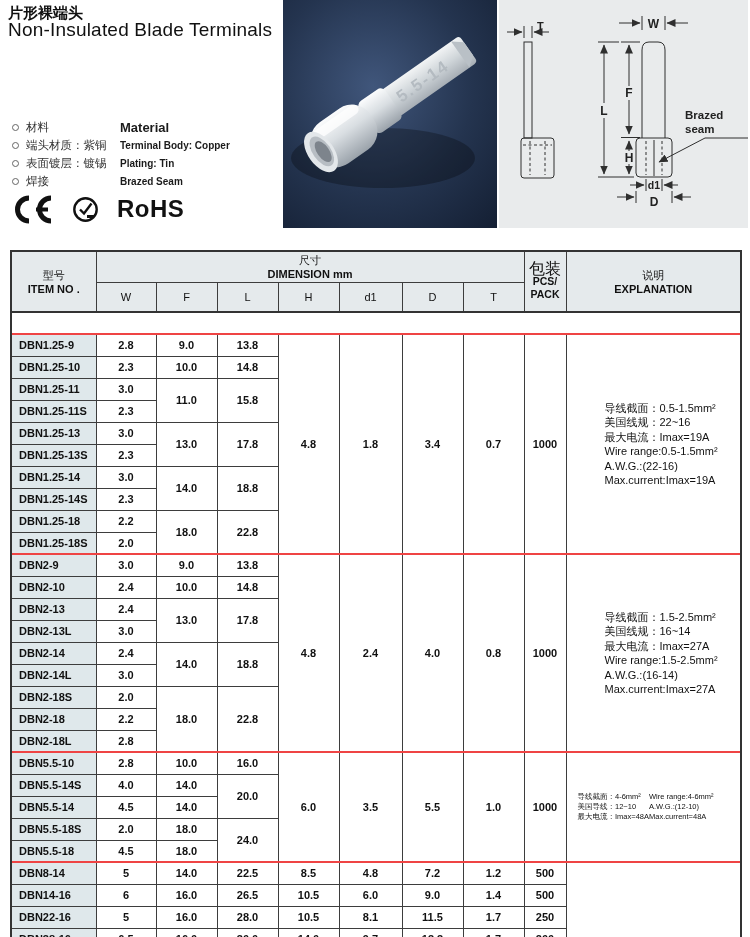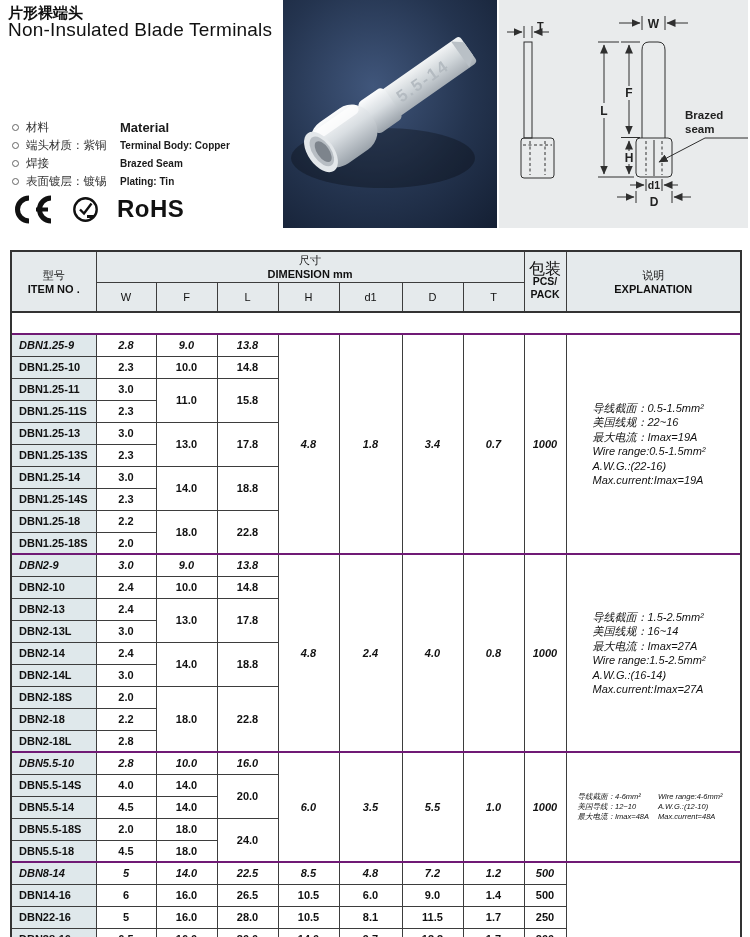--- a/index.html
+++ b/index.html
@@ -43,24 +43,24 @@
   .dim-letter{font-size:13px;font-weight:700;height:28px;}
   .hr1 th{height:30px;}
   .pack-h div{line-height:12.5px;font-size:16px;}
   .pack-h .h-en{font-size:10.5px;}
 
   .spec-table tbody tr{height:22px;}
   .item-cell{background:#dfe8eb;text-align:left !important;padding-left:7px !important;font-weight:700;}
   .num{font-weight:700;}
   .expl,.expl-h{border-right:2px solid #333 !important;}
   .expl{text-align:left !important;}
-  .expl .lines{padding-left:26px;font-size:11px;line-height:14.5px;font-weight:400;}
-  .expl .cols{display:flex;gap:9px;padding-left:11px;font-size:7.5px;line-height:10px;font-weight:400;}
+  .expl .lines{padding-left:38px;font-size:11px;line-height:14.5px;font-weight:400;}
+  .expl .cols{display:flex;gap:0;padding-left:11px;font-size:7.5px;line-height:10px;font-weight:400;}
   .item-h,.item-cell{border-left:2px solid #333 !important;}
-  tr.gs > td{border-top:2px solid #701a75;font-style:italic;}
+  tr.gs > td{border-top:2px solid #ef4444;}
   .gap-body td{border:none;height:5px;background:#fff;}
   .main-body tr:last-child td{border-bottom:2px solid #333;}
 </style>
 </head>
 <body>
 
 <div class="title-zh">片形裸端头</div>
 <div class="title-en">Non-Insulated Blade Terminals</div>
 
 <div class="materials">
@@ -69,27 +69,27 @@
     <span class="mat-zh">材料</span>
     <span class="mat-en" style="font-size:13px">Material</span>
   </div>
   <div class="mat-row">
     <span class="bullet"></span>
     <span class="mat-zh">端头材质：紫铜</span>
     <span class="mat-en">Terminal Body: Copper</span>
   </div>
   <div class="mat-row">
     <span class="bullet"></span>
-    <span class="mat-zh">焊接</span>
-    <span class="mat-en">Brazed Seam</span>
+    <span class="mat-zh">表面镀层：镀锡</span>
+    <span class="mat-en">Plating: Tin</span>
   </div>
   <div class="mat-row">
     <span class="bullet"></span>
-    <span class="mat-zh">表面镀层：镀锡</span>
-    <span class="mat-en">Plating: Tin</span>
+    <span class="mat-zh">焊接</span>
+    <span class="mat-en">Brazed Seam</span>
   </div>
 </div>
 
 <div class="certs">
   <svg width="46" height="31" viewBox="0 0 46 31">
     <g fill="none" stroke="#111" stroke-width="5" stroke-linecap="butt">
       <path d="M21,4 A11.5,11.5 0 1 0 21,27"></path>
       <path d="M43,4 A11.5,11.5 0 1 0 43,27"></path>
       <path d="M28,15.5 H40" stroke-width="4"></path>
     </g>

